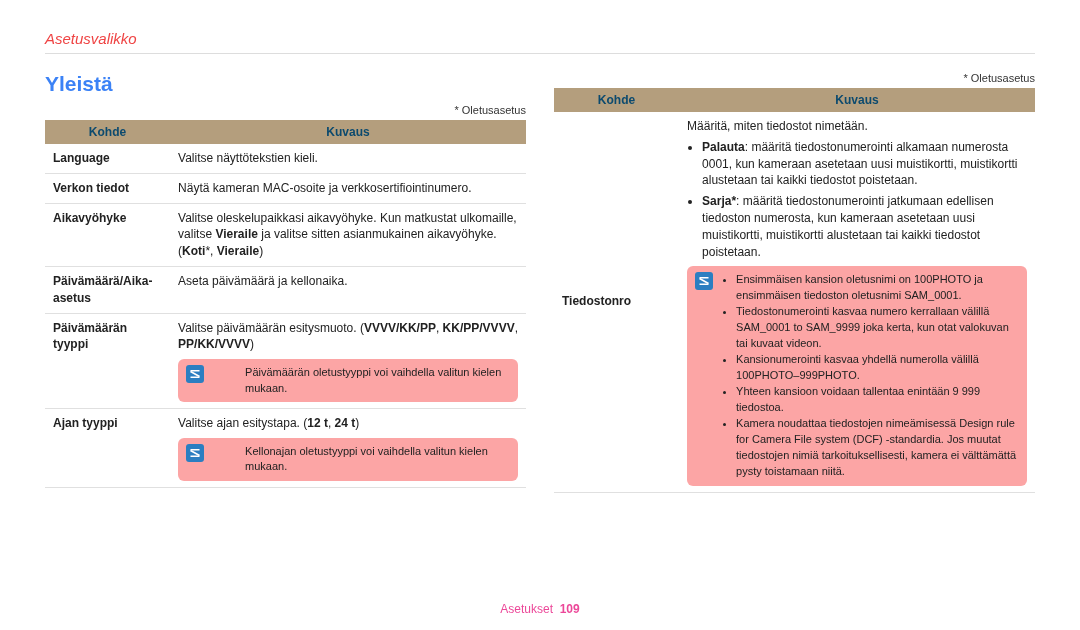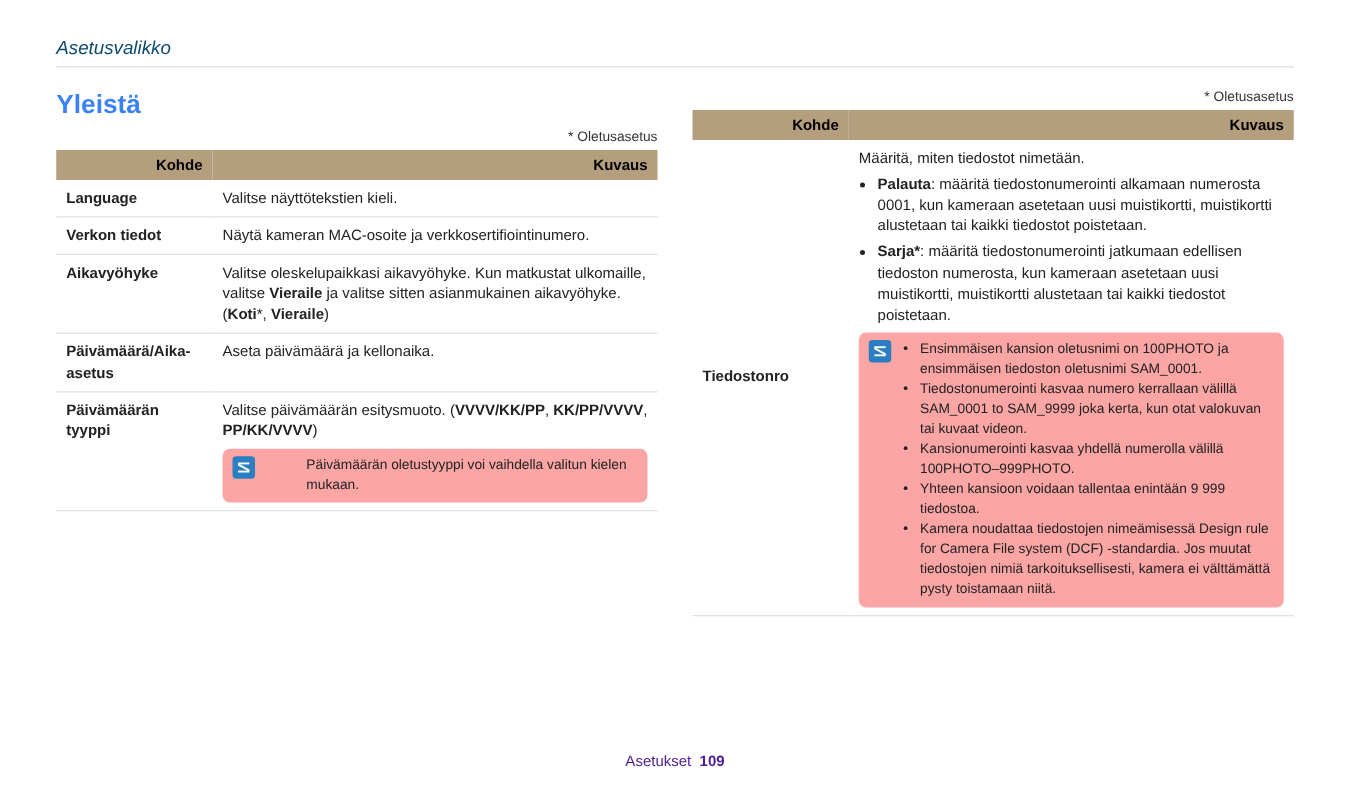--- a/index.html
+++ b/index.html
@@ -8,21 +8,21 @@
     height: 630px;
     background: #fff;
     font-family: Arial, sans-serif;
     font-size: 12px;
     color: #222;
     padding: 30px 45px 20px 45px;
     position: relative;
   }
   .breadcrumb {
     font-size: 15px;
-    color: #0c4a6e;
+    color: #ef4444;
     font-style: italic;
     margin-bottom: 18px;
     border-bottom: 1px solid #ddd;
     padding-bottom: 6px;
   }
   .columns {
     display: flex;
     gap: 28px;
   }
   .col {
@@ -41,22 +41,22 @@
     color: #333;
     margin-bottom: 4px;
   }
   table.settings {
     width: 100%;
     border-collapse: collapse;
     font-size: 12px;
   }
   table.settings th {
     background: #b49e7d;
-    color: #000000;
-    text-align: right;
+    color: #0c4a6e;
+    text-align: center;
     font-weight: bold;
     padding: 5px 8px;
     border: none;
   }
   table.settings th.kohde { width: 26%; }
   table.settings td {
     padding: 6px 8px;
     border-bottom: 1px solid #e0e0e0;
     vertical-align: top;
     line-height: 1.4;
@@ -98,21 +98,21 @@
     line-height: 1.4;
   }
   .desc-list li { margin-bottom: 4px; }
   .footer {
     position: absolute;
     bottom: 14px;
     left: 0;
     right: 0;
     text-align: center;
     font-size: 12px;
-    color: #4c1d95;
+    color: #ec4899;
   }
   .footer .num { font-weight: bold; }
 </style>
 </head>
 <body>
 
 <div class="breadcrumb">Asetusvalikko</div>
 
 <div class="columns">
 
@@ -153,20 +153,36 @@
                     <path fill="#fff" d="M4 4h16v3l-6 5 6 5v3H4v-3l6-5-6-5z" opacity="0"></path>
                     <path fill="#fff" d="M3 3l18 18M3 21L21 3" stroke="#fff" stroke-width="3" opacity="0"></path>
                     <path fill="#fff" d="M5 3h14l-6 9 6 9H5l6-9z" opacity="0"></path>
                     <path fill="#fff" d="M4 19L19 4M8 4h11v11" stroke="#fff" stroke-width="2" opacity="0"></path>
                     <rect x="3" y="4" width="18" height="3" fill="#fff"></rect>
                     <rect x="3" y="17" width="18" height="3" fill="#fff"></rect>
                     <path d="M3 7 L21 17" stroke="#fff" stroke-width="3"></path>
                   </svg>
               </span>
               <span>Päivämäärän oletustyyppi voi vaihdella valitun kielen mukaan.</span>
+            </div>
+          </td>
+        </tr>
+        <tr>
+          <td>Ajan tyyppi</td>
+          <td>
+            Valitse ajan esitystapa. (<b>12 t</b>, <b>24 t</b>)
+            <div class="note-box small">
+              <span class="note-icon">
+                <svg width="12" height="12" viewBox="0 0 24 24">
+                    <rect x="3" y="4" width="18" height="3" fill="#fff"></rect>
+                    <rect x="3" y="17" width="18" height="3" fill="#fff"></rect>
+                    <path d="M3 7 L21 17" stroke="#fff" stroke-width="3"></path>
+                  </svg>
+              </span>
+              <span>Kellonajan oletustyyppi voi vaihdella valitun kielen mukaan.</span>
             </div>
           </td>
         </tr>
       </tbody>
     </table>
   </div>
 
   <div class="col">
     <div class="note-right">* Oletusasetus</div>
     <table class="settings">

